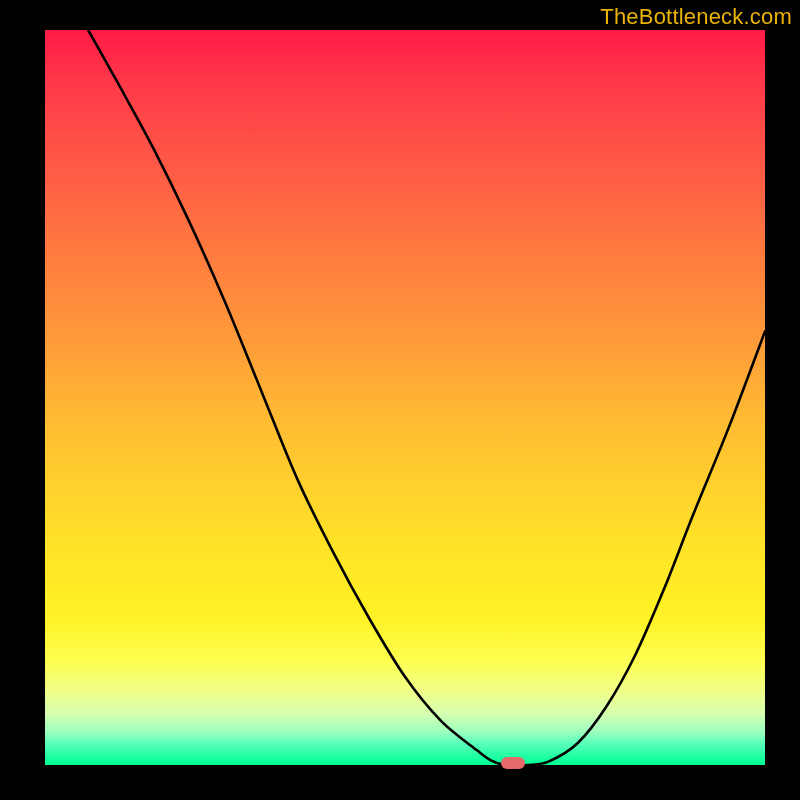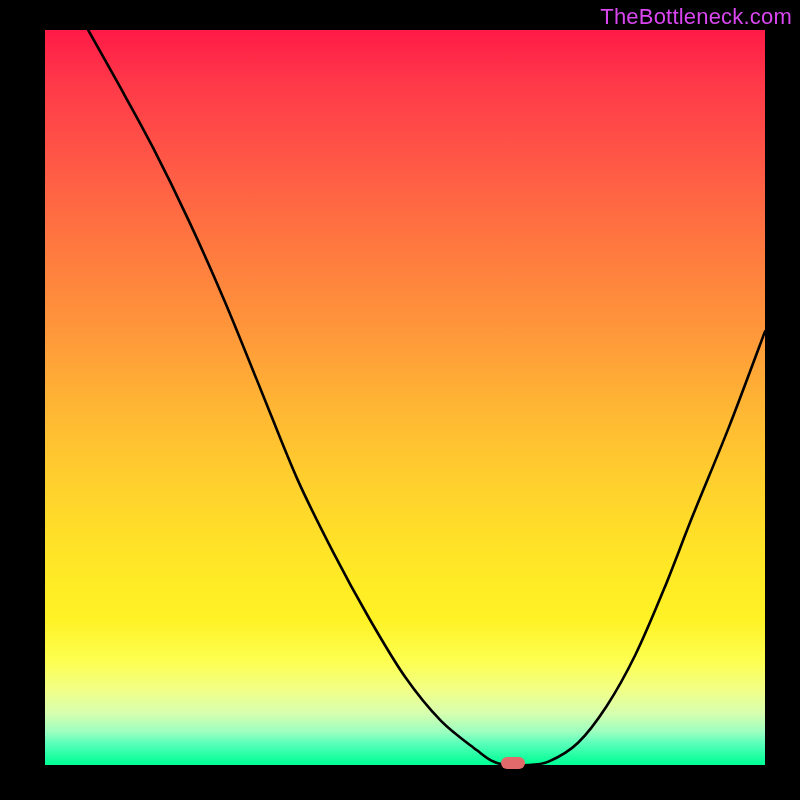--- a/index.html
+++ b/index.html
@@ -13,21 +13,21 @@
   .container {
     position: relative;
     width: 800px;
     height: 800px;
     background: #000;
   }
   .watermark {
     position: absolute;
     top: 4px;
     right: 8px;
-    color: #d946ef;
+    color: #eab308;
     font-family: Arial, Helvetica, sans-serif;
     font-size: 22px;
     font-weight: 500;
     z-index: 10;
     letter-spacing: 0.2px;
   }
   .plot-area {
     position: absolute;
     left: 45px;
     top: 30px;

